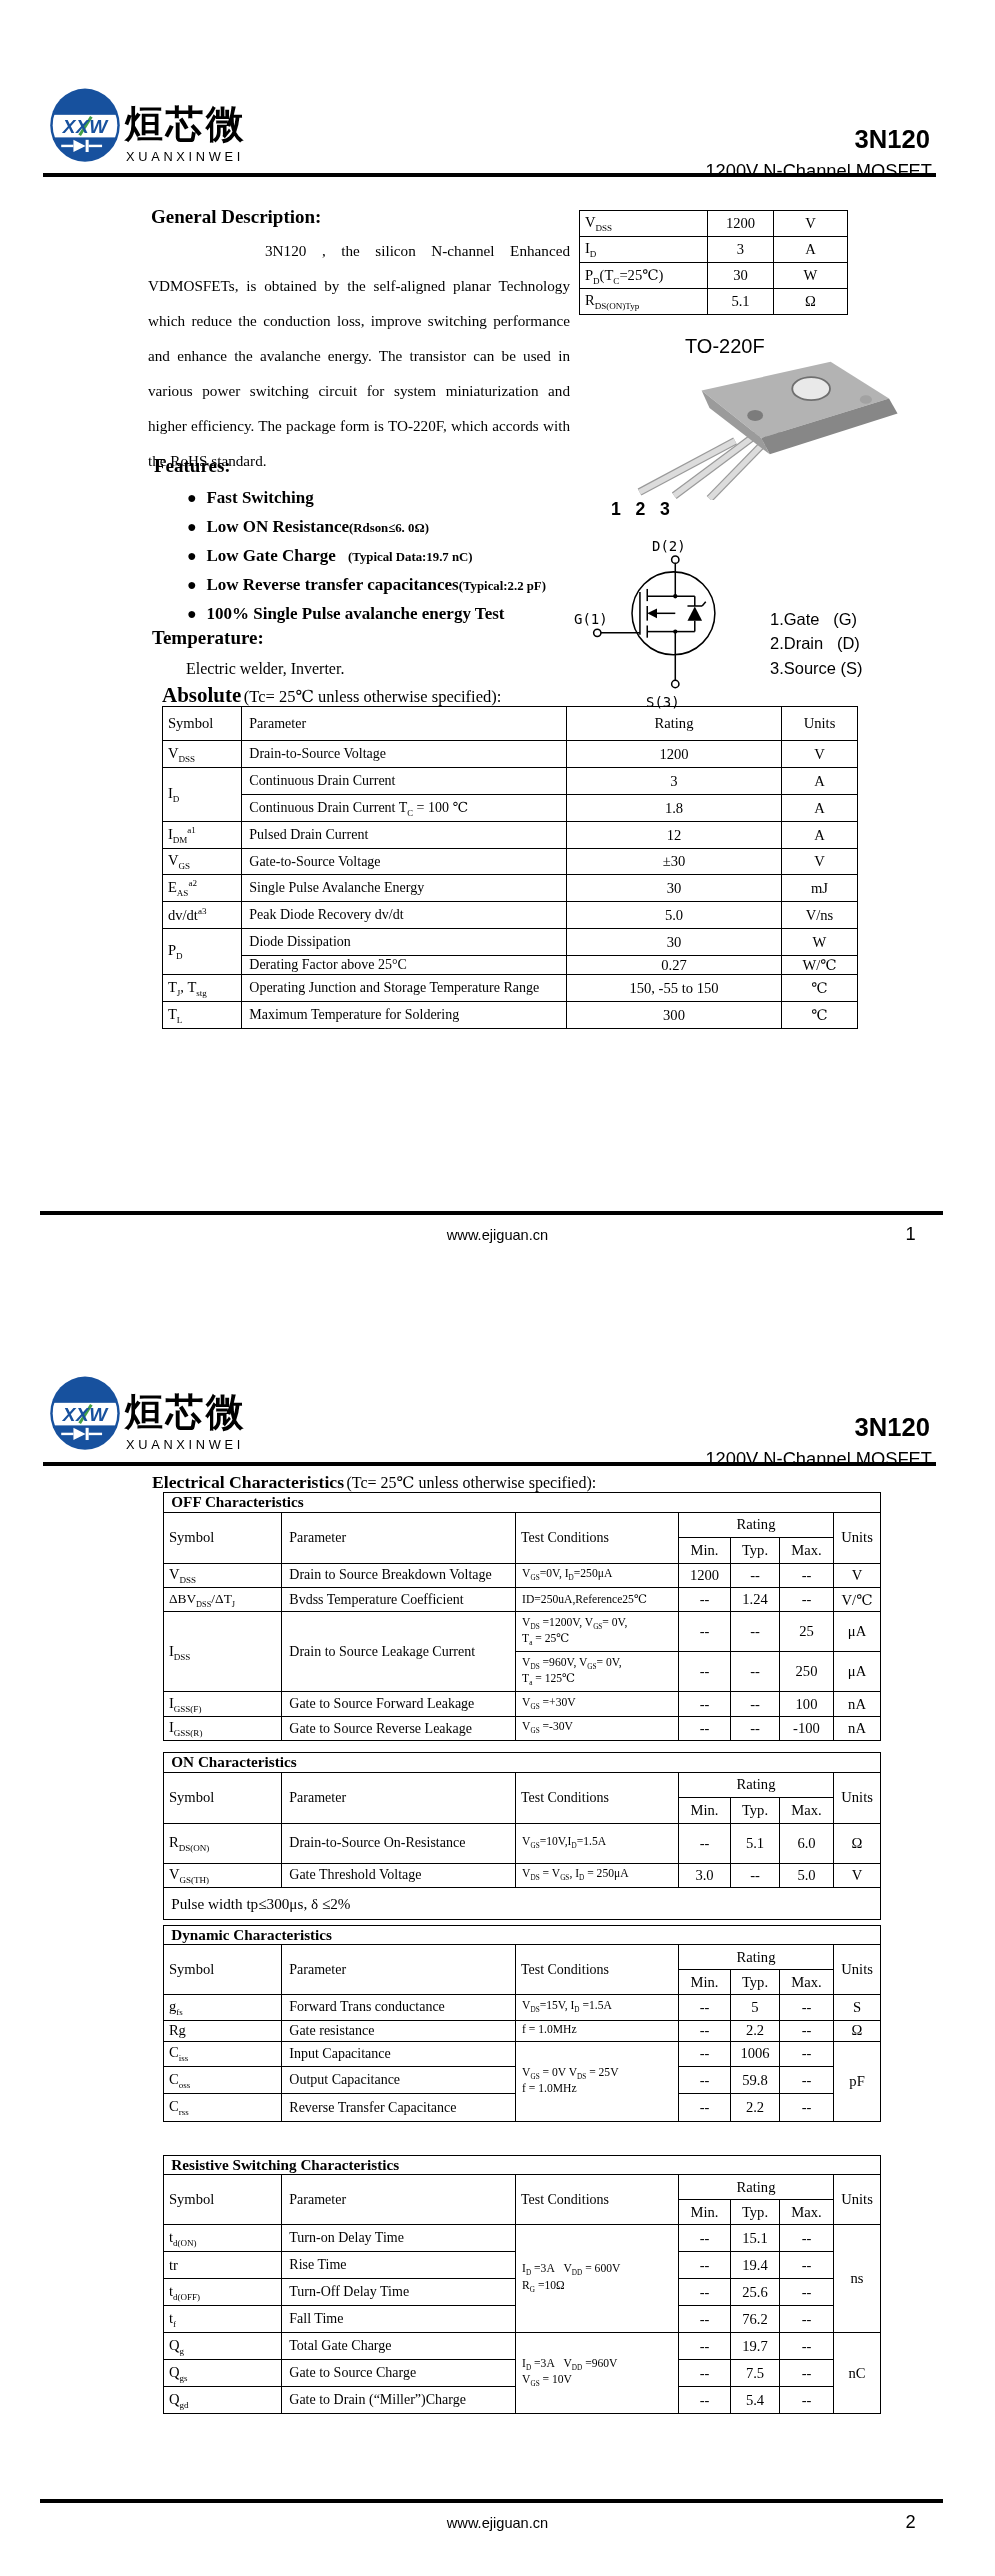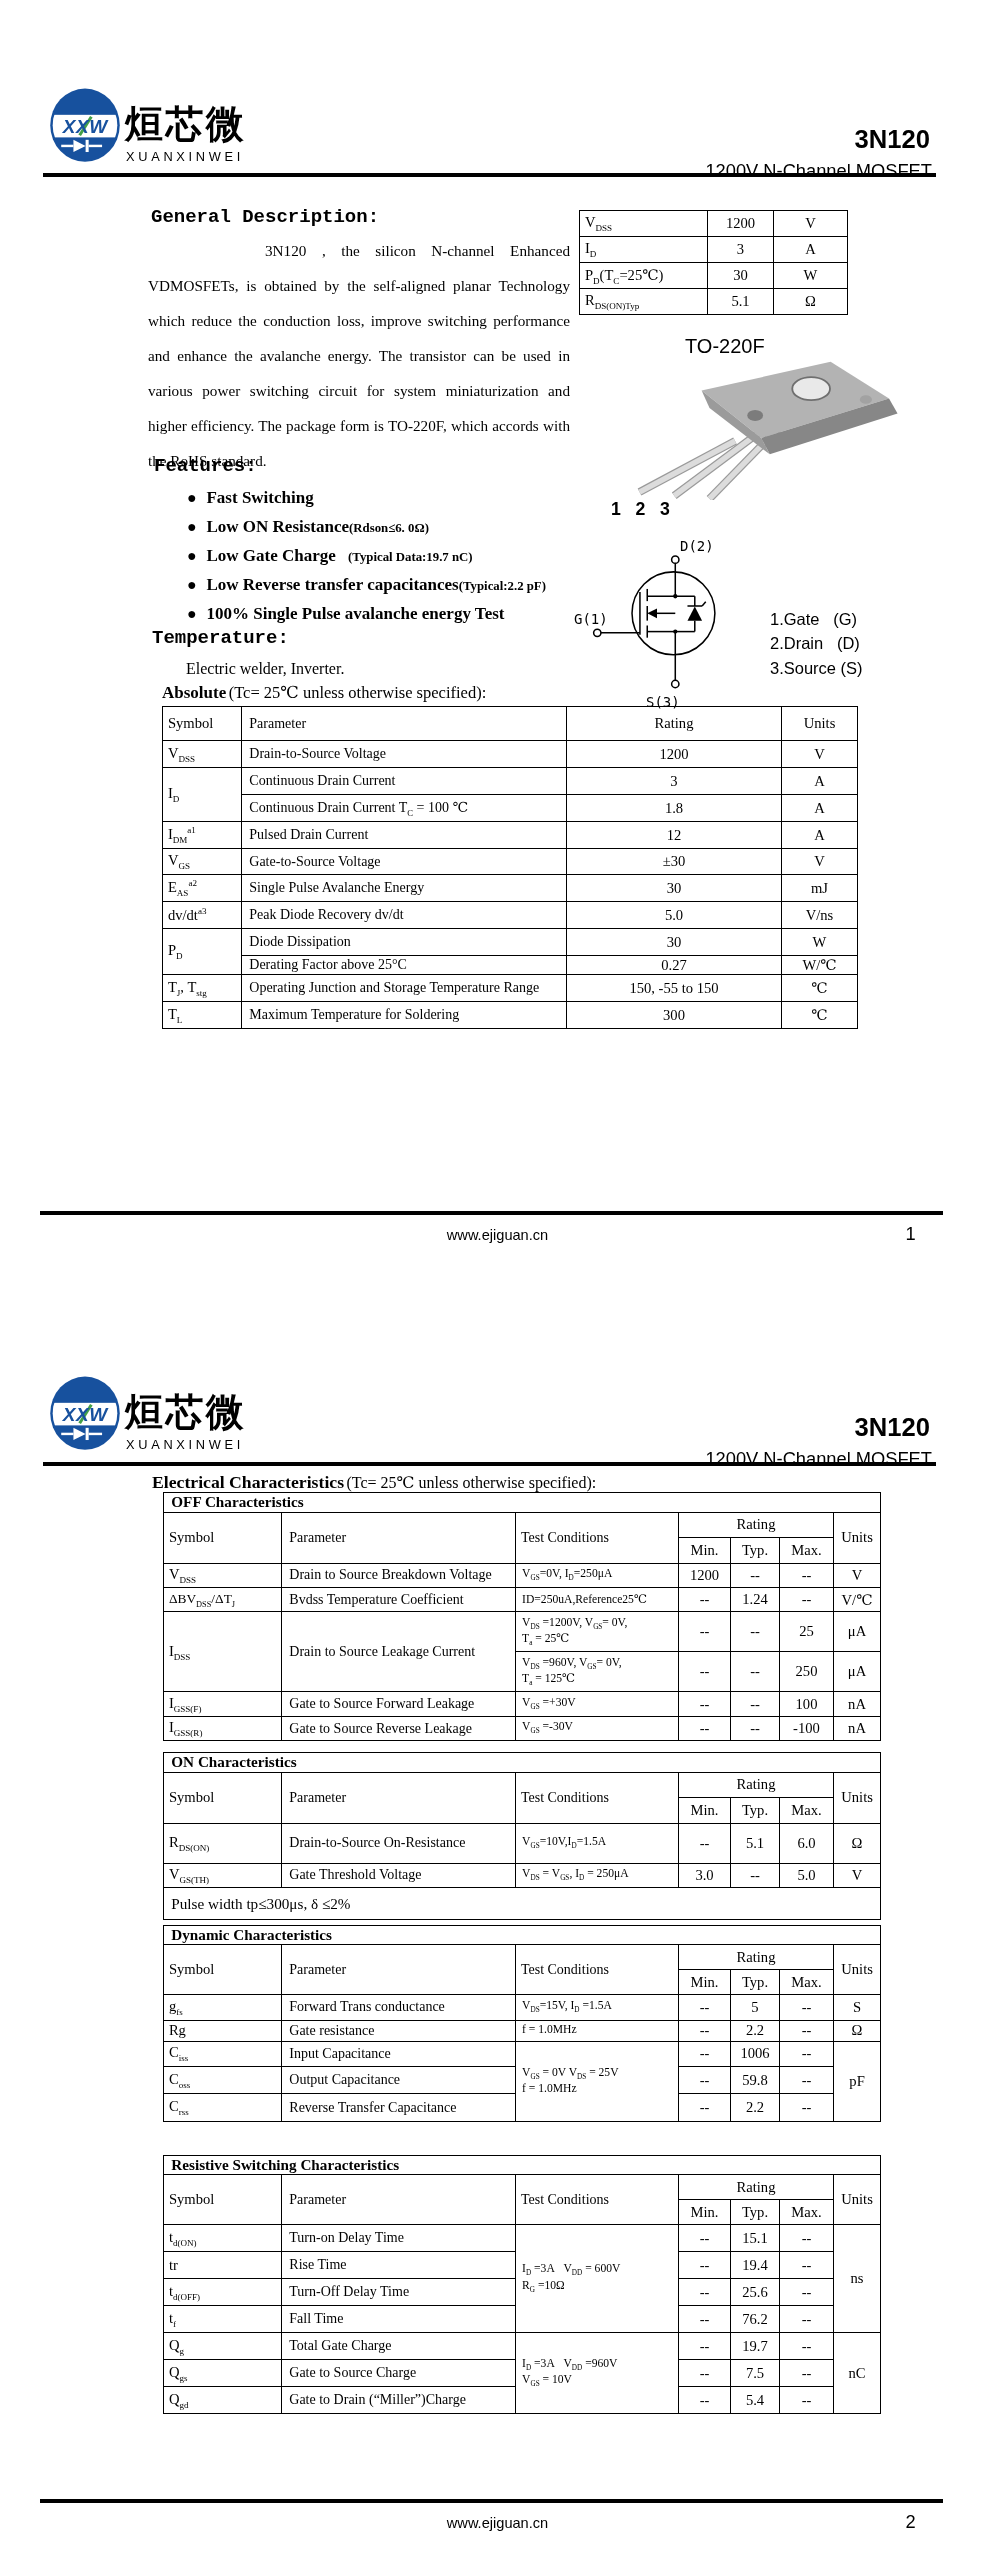--- a/index.html
+++ b/index.html
@@ -5,21 +5,21 @@
   html,body{margin:0;padding:0;}
   body{width:995px;height:2576px;position:relative;background:#ffffff;overflow:hidden;
        font-family:"Liberation Serif","DejaVu Serif",serif;color:#000;}
   .abs{position:absolute;}
   .sans{font-family:"Liberation Sans","DejaVu Sans",sans-serif;}
   .rule{position:absolute;background:#000;height:4.3px;}
   .hdr-part{position:absolute;right:65px;text-align:right;font-size:25.6px;font-weight:bold;
             font-family:"Liberation Sans","DejaVu Sans",sans-serif;}
   .hdr-sub{position:absolute;right:63px;text-align:right;font-size:18.3px;
            font-family:"Liberation Sans","DejaVu Sans",sans-serif;}
-  .sec-title{font-weight:bold;font-size:19px;font-family:Liberation Mono, monospace;}
+  .sec-title{font-weight:bold;font-size:19px;}
   .para{width:422px;text-align:justify;font-size:15.2px;line-height:35px;text-indent:117px;}
   
   .logo{position:absolute;left:49px;width:287px;height:91px;}
   .logo-oval{position:absolute;left:0;top:0;}
   .logo-mono{position:absolute;left:1.2px;top:28px;width:70px;height:22px;text-align:center;
              font-family:"Liberation Sans","DejaVu Sans",sans-serif;font-style:italic;
              font-weight:800;font-size:19px;line-height:22px;color:#17519e;letter-spacing:0.6px;}
   .logo-green{position:absolute;left:35px;top:27.4px;width:3px;height:22px;background:#43a047;
               transform:rotate(32deg);}
   .logo-cn{position:absolute;left:76px;top:16px;font-size:38px;line-height:41px;font-weight:700;
@@ -122,21 +122,21 @@
   <line x1="279" y1="114" x2="163" y2="233" stroke="#dcdcdc" stroke-width="9"></line>
   <polygon points="150,55 362,8 458,68 248,133" fill="#b3b3b3"></polygon>
   <polygon points="248,133 458,68 472,93 262,160" fill="#878787"></polygon>
   <polygon points="150,55 248,133 262,160 163,84" fill="#9b9b9b"></polygon>
   <ellipse cx="330" cy="52" rx="31" ry="19" fill="#e9e9e9" stroke="#6f6f6f" stroke-width="3"></ellipse>
   <ellipse cx="238" cy="96" rx="13" ry="9" fill="#7c7c7c"></ellipse>
   <ellipse cx="420" cy="70" rx="10" ry="7" fill="#a2a2a2"></ellipse>
 </svg>
 <div class="pin-label" style="left:611px;top:499px">1 2 3</div>
 
-<div class="sym-label" style="left:680px;top:538px">D(2)</div>
+<div class="sym-label" style="left:652px;top:538px">D(2)</div>
 <div class="sym-label" style="left:574px;top:611px">G(1)</div>
 <div class="sym-label" style="left:646px;top:694px">S(3)</div>
 <svg class="abs" style="left:579px;top:528px" width="195" height="195" viewBox="0 0 320 320">
   <g fill="none" stroke="#000" stroke-width="2.5">
     <circle cx="155" cy="140" r="68"></circle>
     <circle cx="158" cy="52" r="6"></circle>
     <line x1="158" y1="58" x2="158" y2="112"></line>
     <circle cx="30" cy="172" r="6"></circle>
     <line x1="36" y1="172" x2="100" y2="172"></line>
     <line x1="100" y1="105" x2="100" y2="175"></line>
@@ -192,21 +192,21 @@
     <span class="feat-bullet">●</span>
     <span class="feat-main">100% Single Pulse avalanche energy Test</span>
     <span class="feat-note"></span>
   </div>
 </div>
 
 <div class="abs sec-title" style="left:152px;top:627px">Temperature:</div>
 <div class="abs" style="left:186px;top:660px;font-size:16px">Electric welder, Inverter.</div>
 
 <div class="abs" style="left:162px;top:683px">
-  <span style="font-weight:bold;font-size:17px">Absolute</span>
+  <span style="font-weight:bold;font-size:21px">Absolute</span>
   <span style="font-size:16.5px">(Tc= 25℃  unless otherwise specified):</span>
 </div>
 <table class="t" style="left:162px;top:706px;width:696px">
   <colgroup>
       <col style="width:79px">
       <col style="width:325px">
       <col style="width:215px">
       <col style="width:76px">
     </colgroup>
   <tbody>

